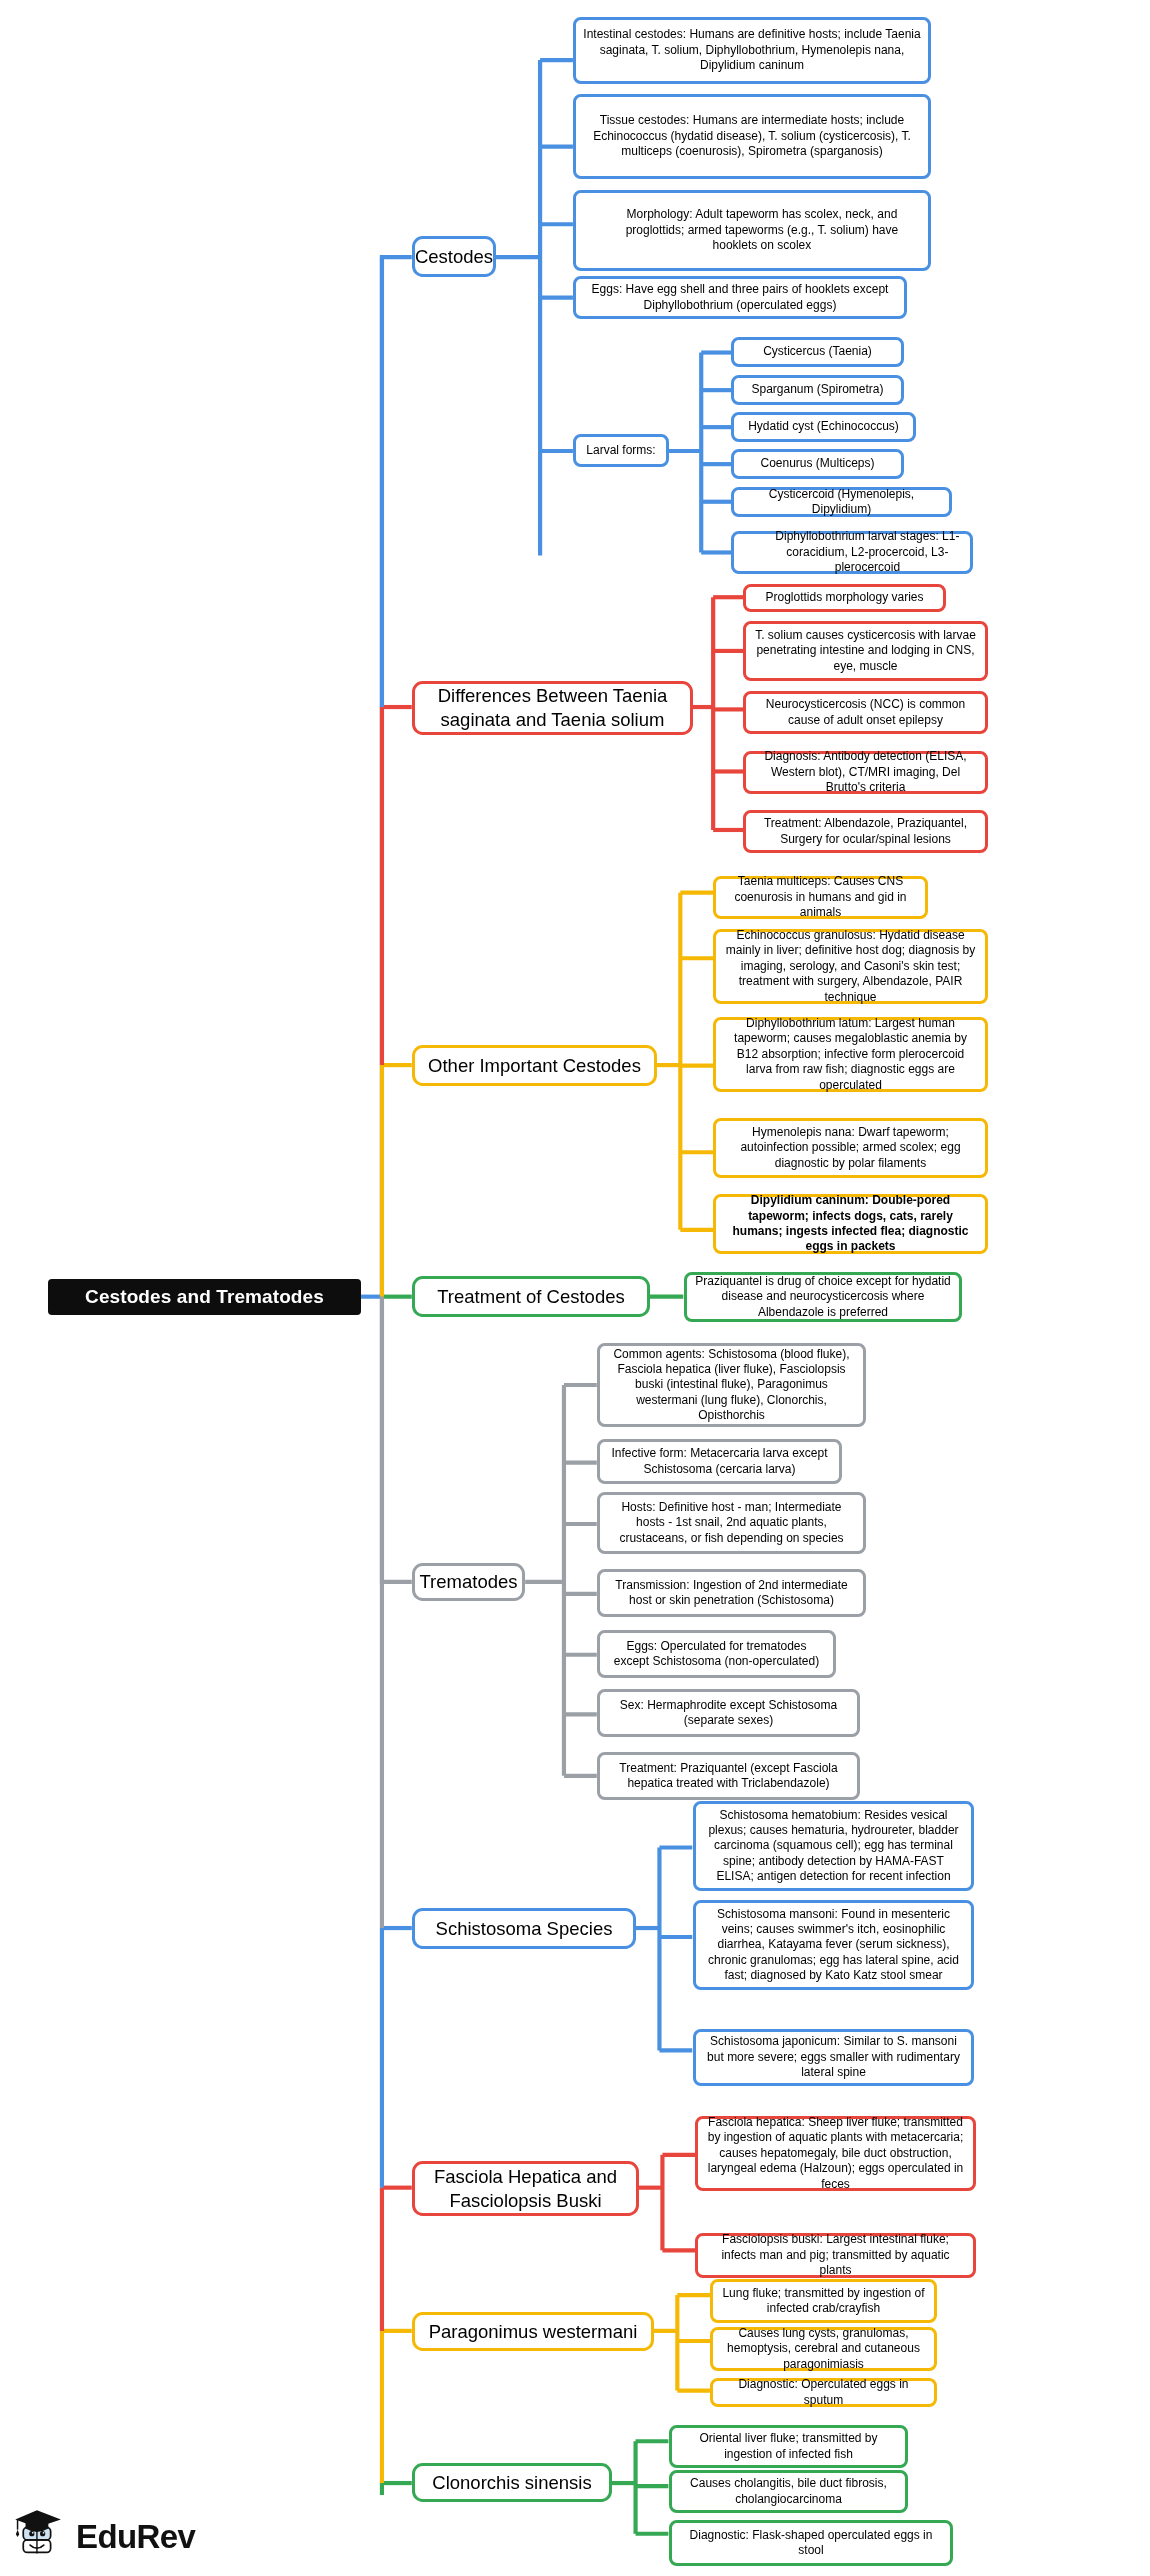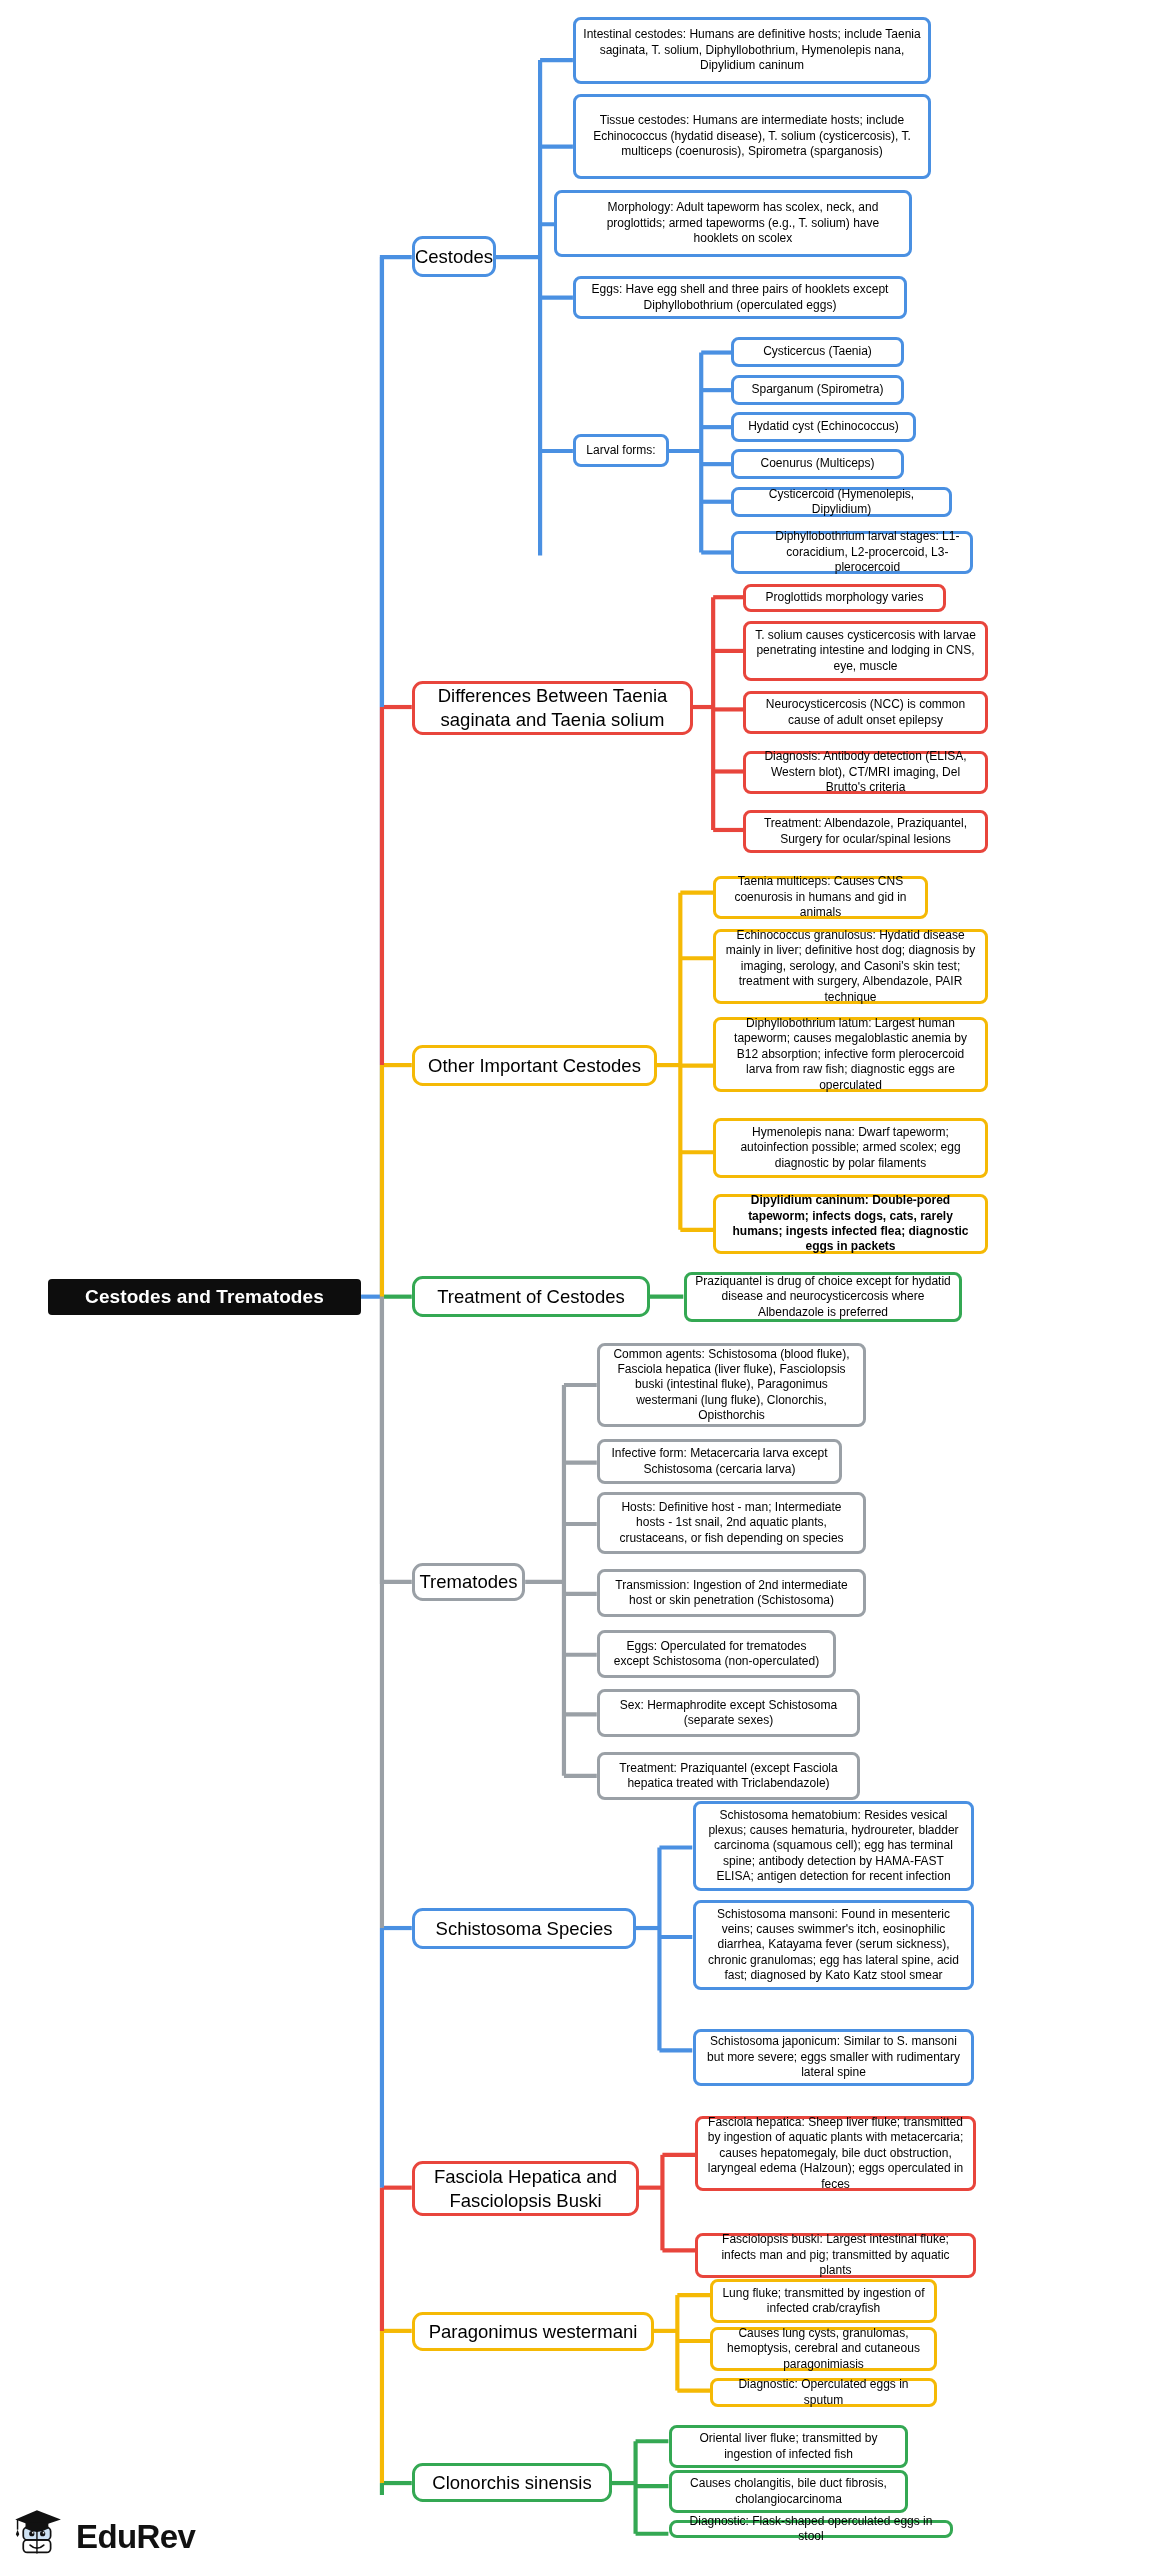--- a/index.html
+++ b/index.html
@@ -198,21 +198,21 @@
   </div>
 
   <div class="node leaf c-blue" style="left:573px; top:16.7px; width:358px; height:67px;">
     <span>Intestinal cestodes: Humans are definitive hosts; include Taenia saginata, T. solium, Diphyllobothrium, Hymenolepis nana, Dipylidium caninum</span>
   </div>
 
   <div class="node leaf c-blue" style="left:573px; top:94px; width:358px; height:85px;">
     <span>Tissue cestodes: Humans are intermediate hosts; include Echinococcus (hydatid disease), T. solium (cysticercosis), T. multiceps (coenurosis), Spirometra (sparganosis)</span>
   </div>
 
-  <div class="node leaf c-blue" style="left:554px; top:190px; width:358px; height:67px;padding-left:27px;">
+  <div class="node leaf c-blue" style="left:573px; top:190px; width:358px; height:81px;padding-left:27px;">
     <span>Morphology: Adult tapeworm has scolex, neck, and proglottids; armed tapeworms (e.g., T. solium) have hooklets on scolex</span>
   </div>
 
   <div class="node leaf c-blue" style="left:573px; top:276px; width:334px; height:43px;">
     <span>Eggs: Have egg shell and three pairs of hooklets except Diphyllobothrium (operculated eggs)</span>
   </div>
 
   <div class="node leaf c-blue" style="left:573px; top:434px; width:96px; height:33px;">
     <span>Larval forms:</span>
   </div>
@@ -351,21 +351,21 @@
   <div class="node lvl1 c-green" style="left:412px; top:2463px; width:200px; height:39px;">
     <span>Clonorchis sinensis</span>
   </div>
 
   <div class="node leaf c-green" style="left:669px; top:2425px; width:239px; height:43px;">
     <span>Oriental liver fluke; transmitted by ingestion of infected fish</span>
   </div>
   <div class="node leaf c-green" style="left:669px; top:2470px; width:239px; height:43px;">
     <span>Causes cholangitis, bile duct fibrosis, cholangiocarcinoma</span>
   </div>
-  <div class="node leaf c-green" style="left:669px; top:2520px; width:284px; height:18px;align-items:center;">
+  <div class="node leaf c-green" style="left:669px; top:2520px; width:284px; height:46px;align-items:center;">
     <span>Diagnostic: Flask-shaped operculated eggs in stool</span>
   </div>
 
   <div id="logo">
     <svg class="mark" viewBox="0 0 100 100" xmlns="http://www.w3.org/2000/svg">
 
       <rect x="18" y="56" width="48" height="22" rx="7" fill="#ffffff" stroke="#111" stroke-width="3"></rect>
 
       <rect x="18" y="34" width="48" height="22" rx="7" fill="#cfe2f3" stroke="#111" stroke-width="3"></rect>
 

